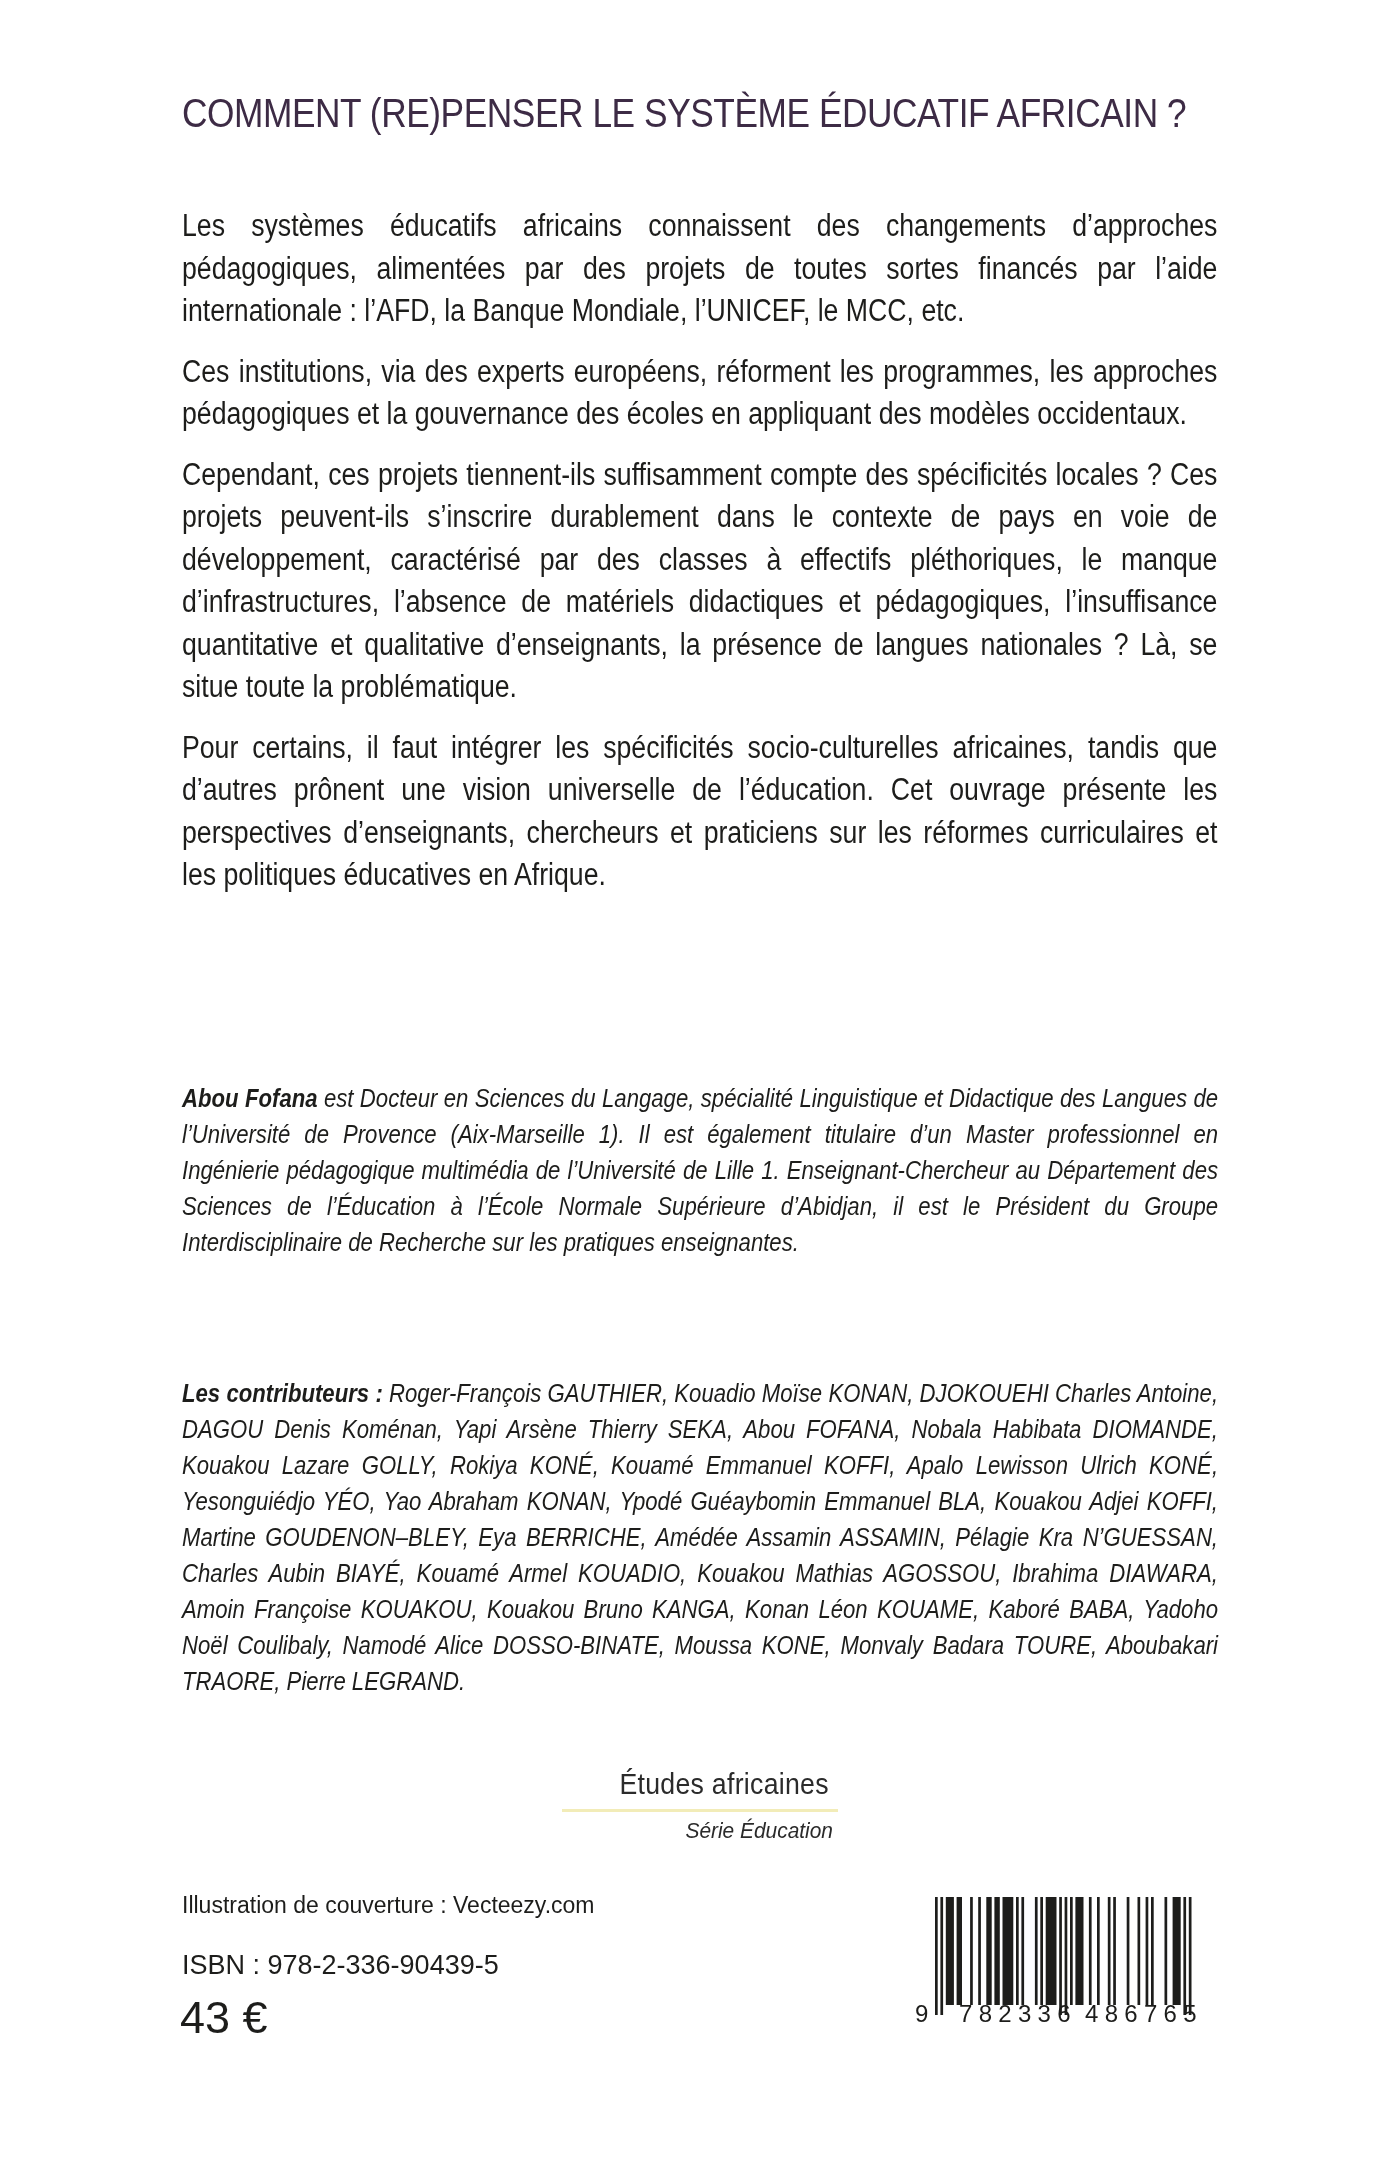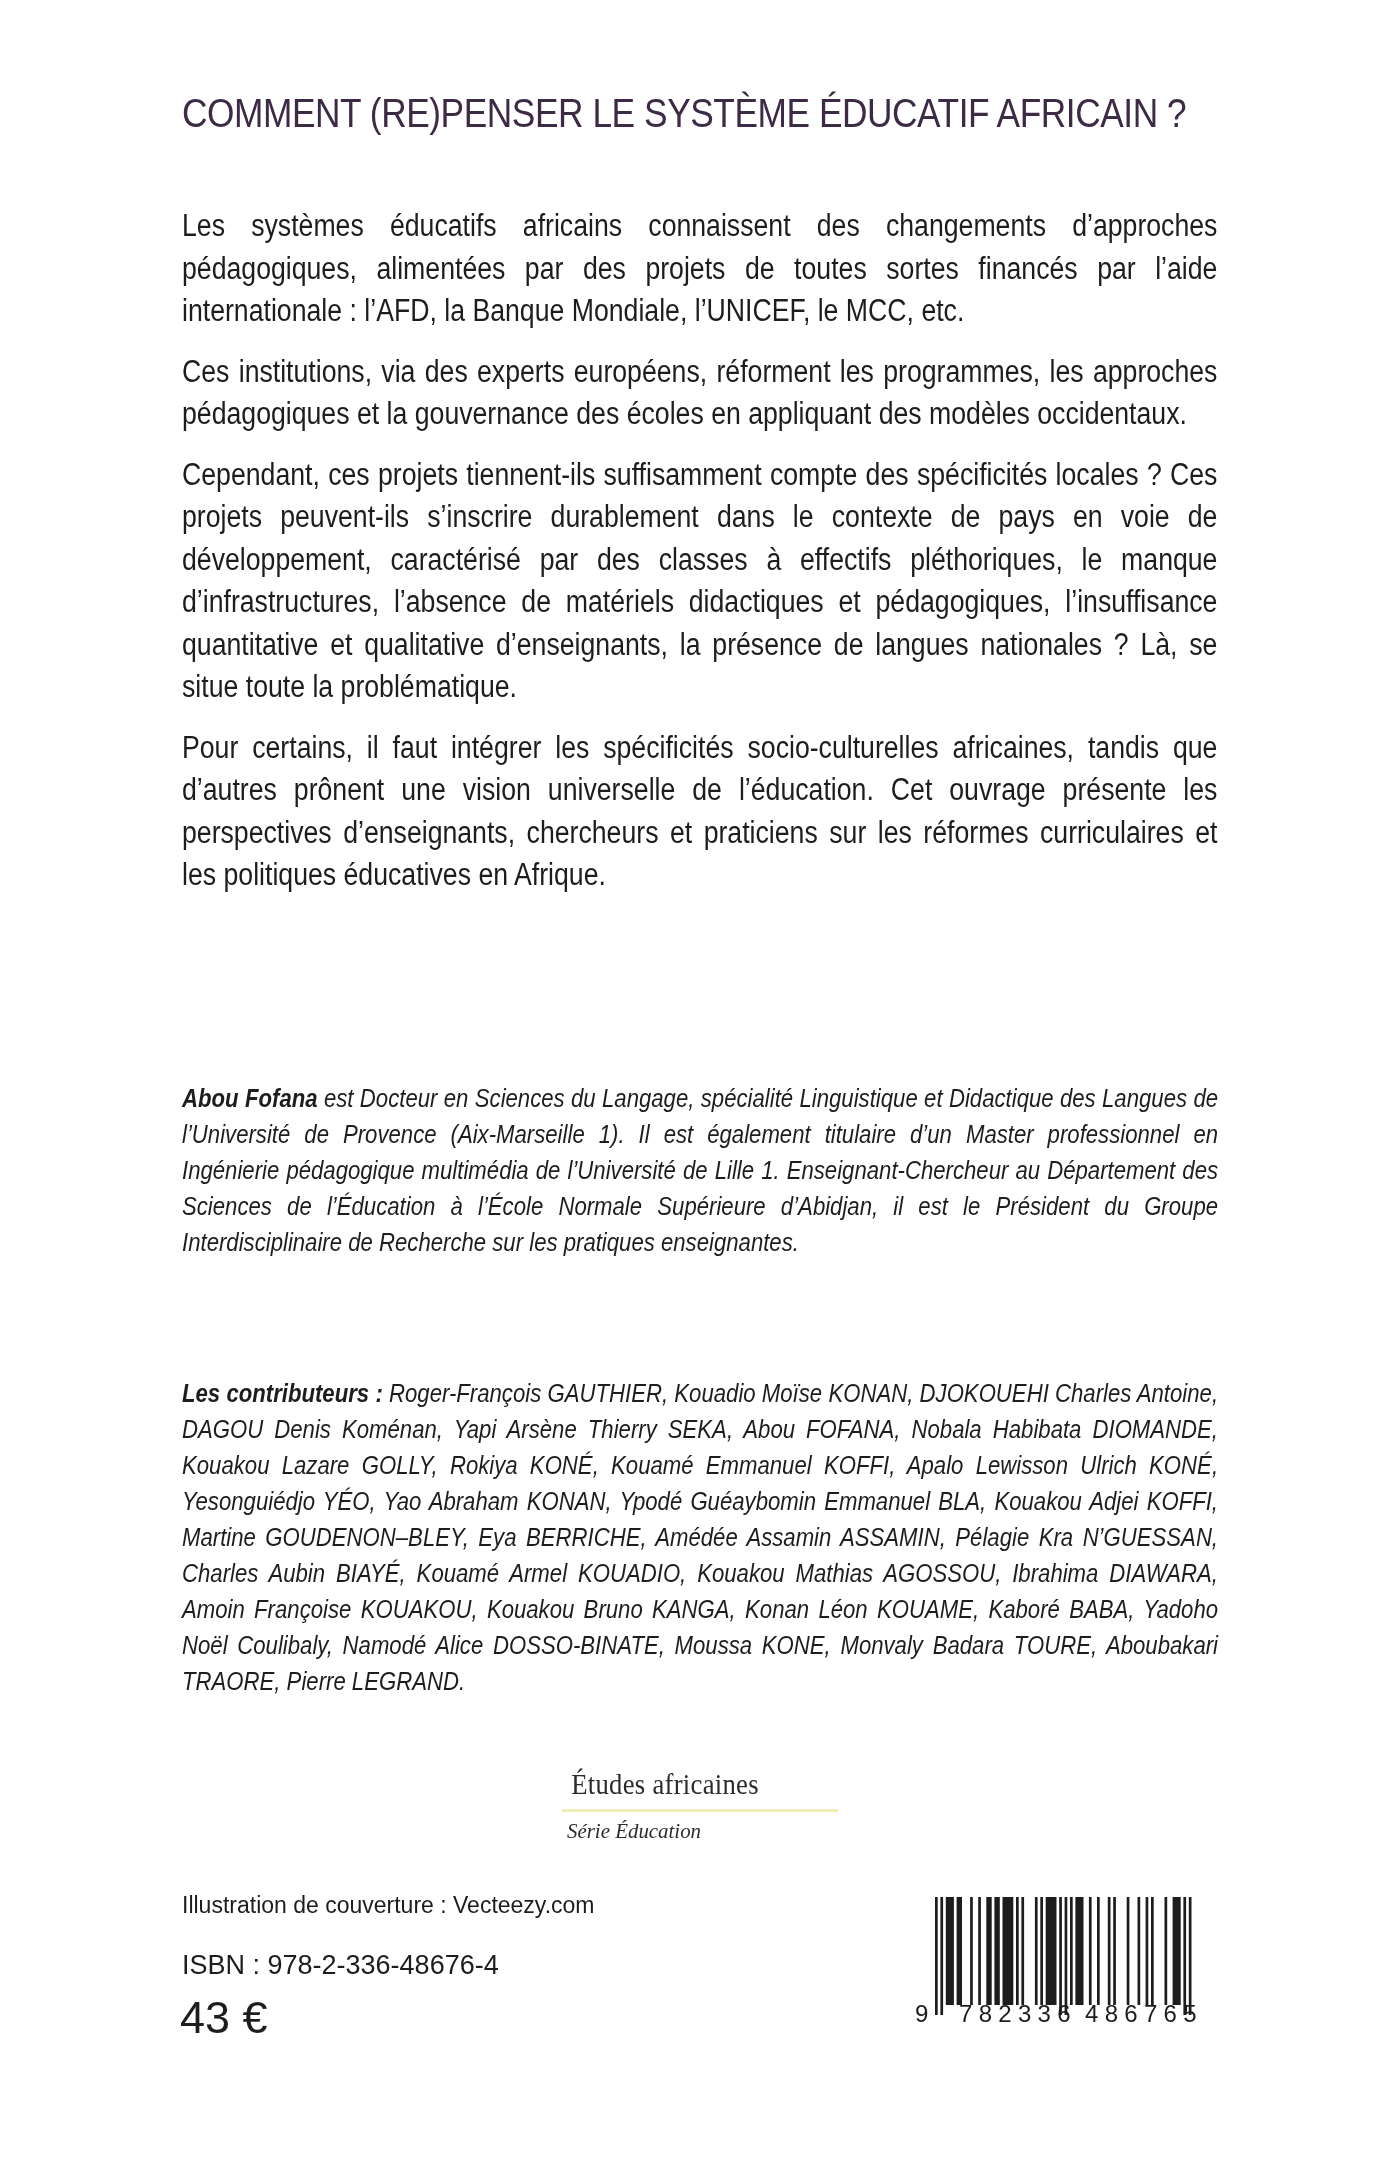--- a/index.html
+++ b/index.html
@@ -34,22 +34,22 @@
   .contrib-block {
     position: absolute; left: 182px; top: 1375px; width: 1216px;
     transform: scaleX(0.852); transform-origin: left top;
     font-family: "Liberation Sans", sans-serif;
     font-size: 26px; line-height: 36px; font-style: italic; color: #1d1d1b;
     text-align: justify;
   }
   .contrib-block .label { font-weight: bold; }
 
   .series {
-    position: absolute; left: 560px; top: 1765px; width: 280px; text-align: left;
-    font-family: Liberation Serif, serif; color: #2b2b2b;
+    position: absolute; left: 560px; top: 1765px; width: 280px; text-align: right;
+    font-family: Liberation Sans, sans-serif; color: #2b2b2b;
   }
   .series .name { font-size: 29px; font-weight: 200; letter-spacing: 0.3px; line-height: 38px; transform: scaleX(0.92); }
   .series .rule { height: 3px; margin: 6px 2px 4px 2px; background: #f2ecb8; }
   .series .sub { font-size: 22px; font-style: italic; line-height: 30px; transform: scaleX(0.95); }
 
   .credit {
     position: absolute; left: 182px; top: 1892px;
     font-family: "Liberation Sans", sans-serif; font-size: 23px; color: #1d1d1b; white-space: nowrap;
   }
   .isbn {
@@ -81,21 +81,21 @@
 
   <div class="contrib-block"><span class="label">Les contributeurs :</span><span> Roger-François GAUTHIER, Kouadio Moïse KONAN, DJOKOUEHI Charles Antoine, DAGOU Denis Koménan, Yapi Arsène Thierry SEKA, Abou FOFANA, Nobala Habibata DIOMANDE, Kouakou Lazare GOLLY, Rokiya KONÉ, Kouamé Emmanuel KOFFI, Apalo Lewisson Ulrich KONÉ, Yesonguiédjo YÉO, Yao Abraham KONAN, Ypodé Guéaybomin Emmanuel BLA, Kouakou Adjei KOFFI, Martine GOUDENON–BLEY, Eya BERRICHE, Amédée Assamin ASSAMIN, Pélagie Kra N’GUESSAN, Charles Aubin BIAYÉ, Kouamé Armel KOUADIO, Kouakou Mathias AGOSSOU, Ibrahima DIAWARA, Amoin Françoise KOUAKOU, Kouakou Bruno KANGA, Konan Léon KOUAME, Kaboré BABA, Yadoho Noël Coulibaly, Namodé Alice DOSSO-BINATE, Moussa KONE, Monvaly Badara TOURE, Aboubakari TRAORE, Pierre LEGRAND.</span></div>
 
   <div class="series">
     <div class="name">Études africaines</div>
     <div class="rule"></div>
     <div class="sub">Série Éducation</div>
   </div>
 
   <div class="credit">Illustration de couverture : Vecteezy.com</div>
-  <div class="isbn">ISBN : 978-2-336-48676-4</div>
+  <div class="isbn">ISBN : 978-2-336-90439-5</div>
   <div class="price">43 €</div>
 
   <svg class="barcode" id="barcode" viewBox="0 0 320 140" xmlns="http://www.w3.org/2000/svg">
     <g id="barcode-bars">
         <rect x="30.00" y="5" width="2.70" height="118" fill="#1d1d1b"></rect>
         <rect x="35.40" y="5" width="2.70" height="118" fill="#1d1d1b"></rect>
         <rect x="40.80" y="5" width="8.10" height="108" fill="#1d1d1b"></rect>
         <rect x="51.60" y="5" width="5.40" height="108" fill="#1d1d1b"></rect>
         <rect x="65.10" y="5" width="2.70" height="108" fill="#1d1d1b"></rect>
         <rect x="73.20" y="5" width="2.70" height="108" fill="#1d1d1b"></rect>

